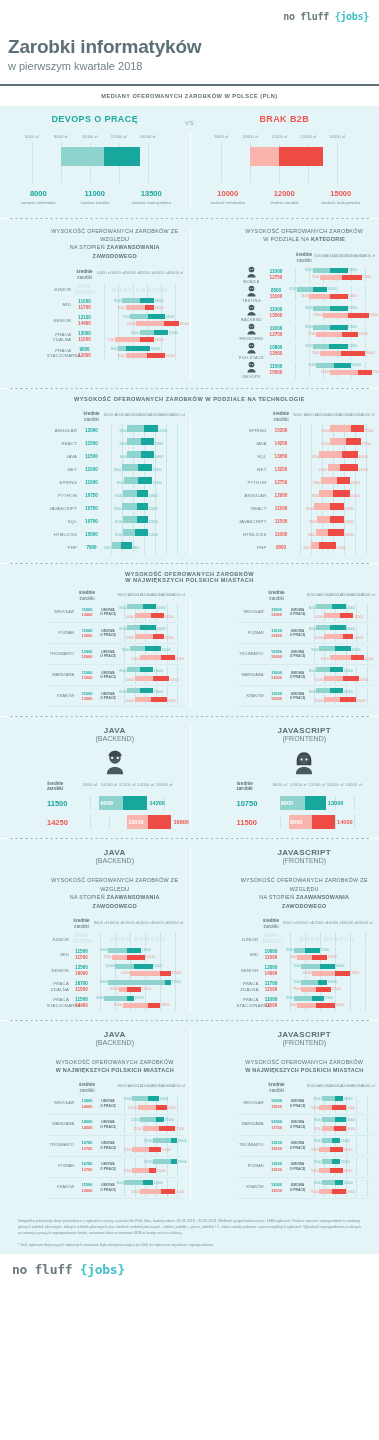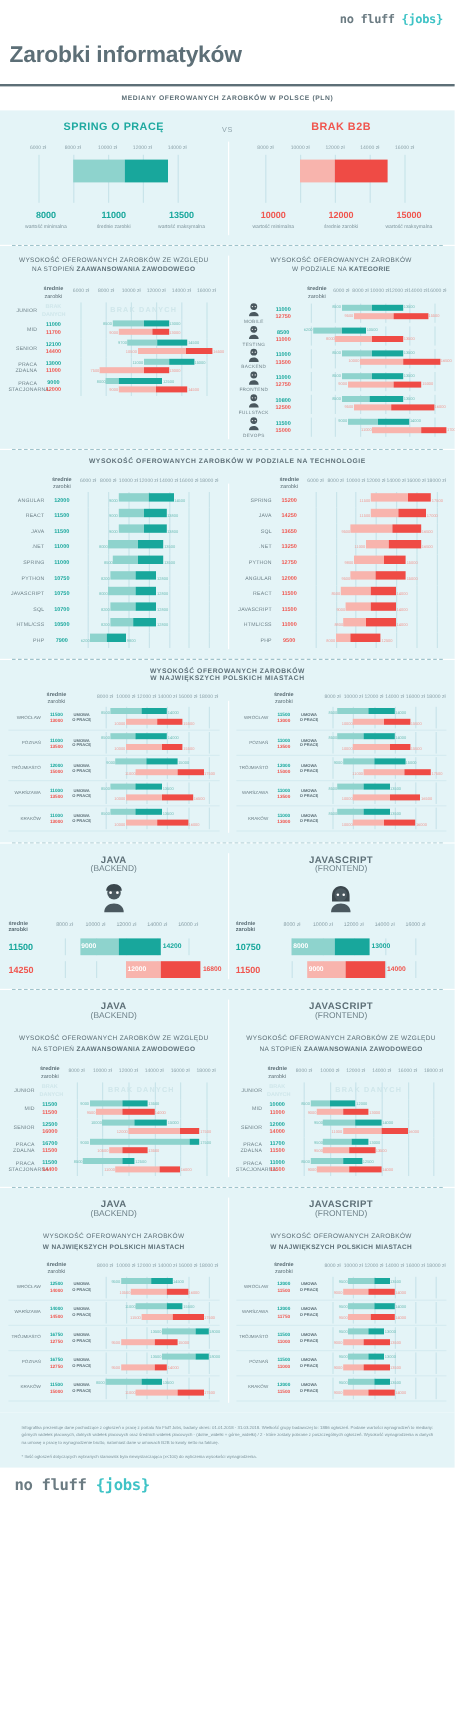--- a/index.html
+++ b/index.html
@@ -68,21 +68,21 @@
 
   .hero-vals { display: flex; margin-top: 6px; }
   .hero-vals .v { flex: 1; text-align: center; }
   .hero-vals .num { font-size: 7.5px; font-weight: bold; }
   .hero-vals .cap { font-size: 4.2px; color: #7e949c; line-height: 1.35; margin-top: 2px; }
   .g .num { color: #18a79c; }
   .r .num { color: #f0564f; }
 
   
   .duo { display: flex; position: relative; }
-  .duo > .panel { flex: 1; min-width: 0; padding: 0 7px 9px; }
+  .duo > .panel { flex: 1; min-width: 0; padding: 0 7px 9px; margin-left: 40px; }
   .duo .vdiv { position: absolute; left: 50%; top: 8px; bottom: 8px; width: 1px; background: #ffffff; }
 
   .panel h4 {
     text-align: center; font-size: 5.4px; line-height: 1.55; color: #5d6f77;
     font-weight: normal; letter-spacing: .3px; padding: 8px 2px 7px; text-transform: uppercase;
   }
   .panel h4 b { font-weight: bold; }
   .panel h5 { text-align: center; font-size: 8px; color: #5d6f77; font-weight: bold; letter-spacing: .4px; padding-top: 9px; }
   .panel h6 { text-align: center; font-size: 7px; color: #6e8088; font-weight: normal; padding-bottom: 4px; }
 
@@ -140,30 +140,31 @@
 <body>
 
 <div class="page">
 
   <div class="topbar">
     <span class="brand"><span class="nf">no fluff </span><span class="jobs">{jobs}</span></span>
   </div>
 
   <div class="titleblock">
     <h1>Zarobki informatyków</h1>
+    <h2>w pierwszym kwartale 2018</h2>
   </div>
   <div class="rule"></div>
 
   <div class="section-caption">MEDIANY OFEROWANYCH ZAROBKÓW W POLSCE (PLN)</div>
 
   <div class="hero">
     <div class="vs">VS</div>
     <div class="divider"></div>
     <div class="col">
-      <h3 class="h-uop">SPRING O PRACĘ</h3>
+      <h3 class="h-uop">DEVOPS O PRACĘ</h3>
       <div class="axis" id="heroUopAxis">
           <span class="t" style="left:12.82051282051282%">6000 zł</span>
           <span class="t" style="left:29.914529914529915%">8000 zł</span>
           <span class="t" style="left:47.008547008547005%">10000 zł</span>
           <span class="t" style="left:64.1025641025641%">12000 zł</span>
           <span class="t" style="left:81.19658119658119%">14000 zł</span>
         </div>
       <div class="plot" id="heroUopPlot">
           <div class="grid">
             <i style="left:12.82051282051282%"></i>

